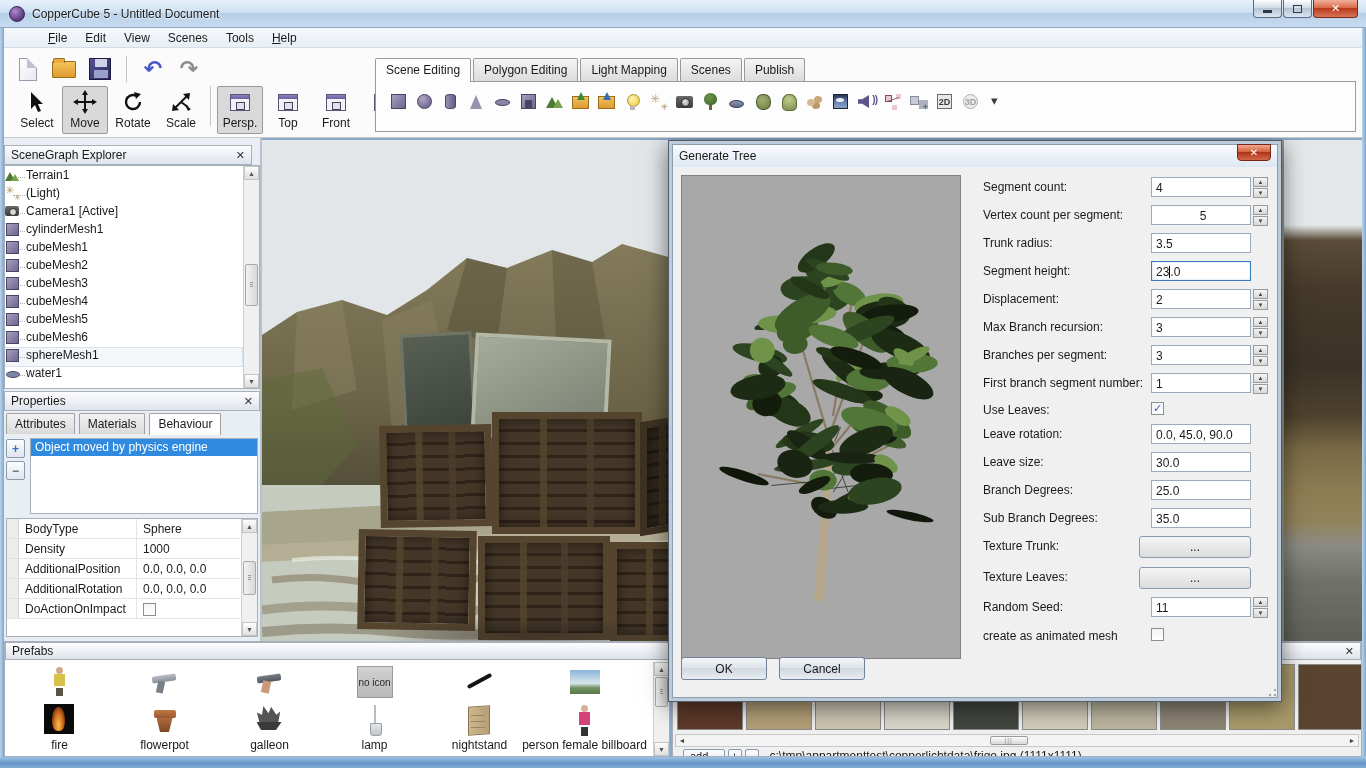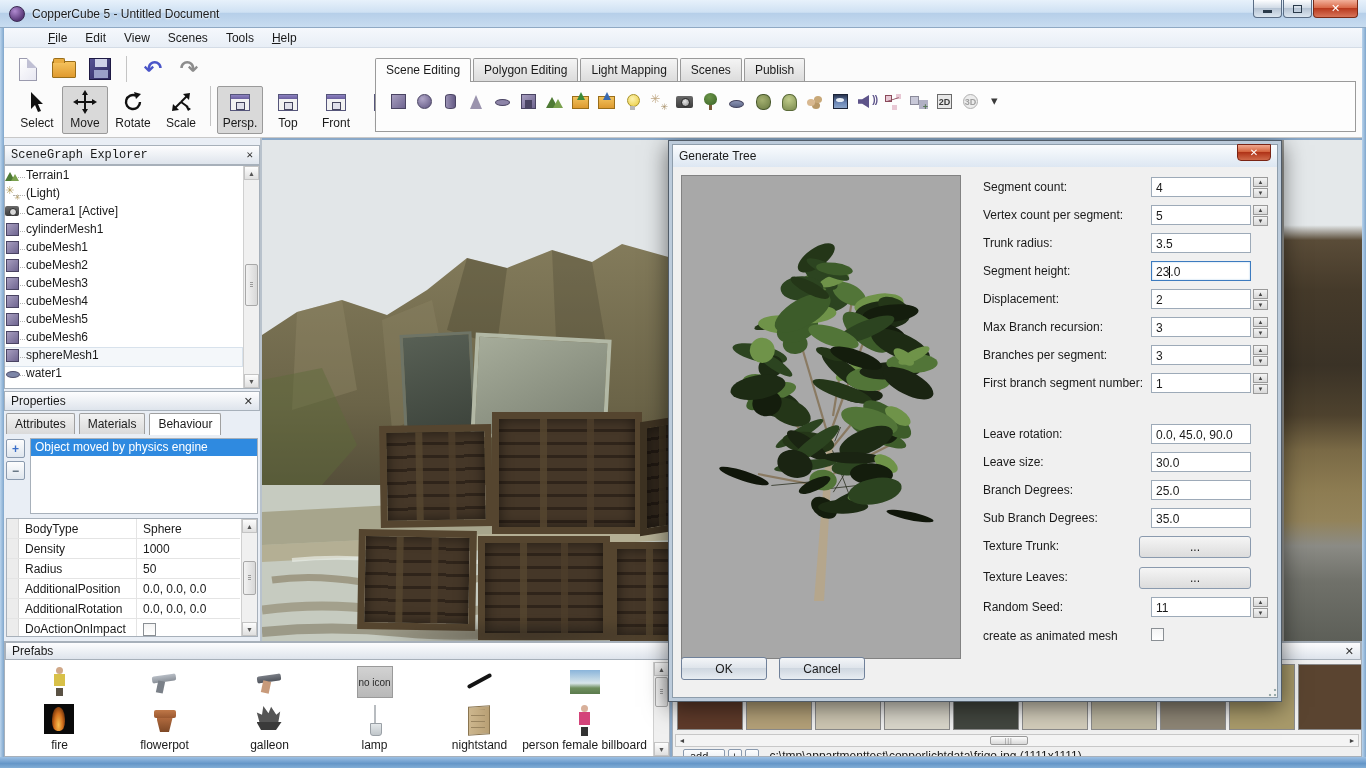--- a/index.html
+++ b/index.html
@@ -98,21 +98,21 @@
   .i-clone-node::after { content:"+"; position:absolute; right:1px; bottom:0; font-size:9px; color:#5a7a5a; font-weight:bold; }
   .i-overlay-2d::before { content:"2D"; position:absolute; inset:3px; border:1px solid #6a6a6a; background:#e8e8e8; color:#3a3a3a; font-size:9px; font-weight:bold; display:flex; align-items:center; justify-content:center; }
   .i-overlay-3d::before { content:"3D"; position:absolute; inset:3px; border:1px solid #b0b0b0; background:#ececec; color:#a0a0a0; font-size:9px; font-weight:bold; display:flex; align-items:center; justify-content:center; border-radius:50%; }
   .i-more-dropdown::before { content:"▾"; position:absolute; left:5px; top:2px; color:#3a3a3a; font-size:13px; }
 
   
   .sidebar { position:absolute; left:4px; top:138px; width:256px; height:503px; background:#e9eef5; z-index:30; }
   .panel-header { height:20px; background:linear-gradient(180deg,#fdfdfe,#dee4ec); border:1px solid #a7b0ba; display:flex; align-items:center; padding:0 6px; }
   .panel-header .ttl { flex:1; }
   .xbtn { font-size:11px; font-weight:bold; color:#333; line-height:11px; }
-  .sg-header { position:absolute; left:0; right:0; top:7px;font-family:Liberation Mono, monospace; }
+  .sg-header { position:absolute; left:0; right:8px; top:7px; }
   .sg-tree { position:absolute; left:0; right:0; top:27px; height:224px; background:#fff; border:1px solid #a7b0ba; overflow:hidden; }
   .tree-rows { position:absolute; left:0; top:2px; right:17px; }
   .tree-row { height:18px; display:flex; align-items:flex-start; position:relative; white-space:nowrap; }
   .tree-row::before { content:""; position:absolute; left:8px; top:9px; width:12px; border-top:1px dotted #b0b0b0; }
   .tree-row.selected { background:#f4f7fa; outline:1px solid #d8e2ec; }
   .t-ic { width:16px; height:14px; margin-right:5px; position:relative; flex:none; }
   .t-mesh::before { content:""; position:absolute; left:1px; top:1px; width:11px; height:11px; background:linear-gradient(135deg,#a79ec0,#6f6590); border:1px solid #4a4463; }
   .t-terrain::before { content:""; position:absolute; left:0; bottom:1px; border-left:5px solid transparent; border-right:5px solid transparent; border-bottom:9px solid #4e7a34; }
   .t-terrain::after { content:""; position:absolute; left:6px; bottom:1px; border-left:4px solid transparent; border-right:4px solid transparent; border-bottom:7px solid #7aa14e; }
   .t-light::before { content:"✳"; position:absolute; left:0; top:-2px; color:#b09a5a; font-size:11px; }
@@ -470,25 +470,20 @@
     <div class="grid-rows" id="gridrows">
         <div class="grid-row">
           <div class="grid-gutter"></div>
           <div class="grid-name">BodyType</div>
           <div class="grid-val">Sphere</div>
         </div>
         <div class="grid-row">
           <div class="grid-gutter"></div>
           <div class="grid-name">Density</div>
           <div class="grid-val">1000</div>
-        </div>
-        <div class="grid-row">
-          <div class="grid-gutter"></div>
-          <div class="grid-name">Radius</div>
-          <div class="grid-val">50</div>
         </div>
         <div class="grid-row">
           <div class="grid-gutter"></div>
           <div class="grid-name">AdditionalPosition</div>
           <div class="grid-val">0.0, 0.0, 0.0</div>
         </div>
         <div class="grid-row">
           <div class="grid-gutter"></div>
           <div class="grid-name">AdditionalRotation</div>
           <div class="grid-val">0.0, 0.0, 0.0</div>
@@ -741,21 +736,21 @@
     </div>
     <div class="fields" id="dlgfields">
         <div class="frow" style="top: 10px; height: 24px;">
           <span class="flabel">Segment count:</span>
           <div class="finput">4</div>
           <div class="spinner">
             <div class="sb su">▲</div>
             <div class="sb sd">▼</div>
           </div>
         </div>
-        <div class="frow" style="top: 38px; height: 24px;">
+        <div class="frow" style="top: 38px; height: 24px; text-align: center;">
           <span class="flabel">Vertex count per segment:</span>
           <div class="finput">5</div>
           <div class="spinner">
             <div class="sb su">▲</div>
             <div class="sb sd">▼</div>
           </div>
         </div>
         <div class="frow" style="top: 66px; height: 24px;">
           <span class="flabel">Trunk radius:</span>
           <div class="finput">3.5</div>
@@ -789,20 +784,24 @@
           </div>
         </div>
         <div class="frow" style="top: 206px; height: 24px;">
           <span class="flabel">First branch segment number:</span>
           <div class="finput">1</div>
           <div class="spinner">
             <div class="sb su">▲</div>
             <div class="sb sd">▼</div>
           </div>
         </div>
+        <div class="frow" style="top: 233px; height: 24px;">
+          <span class="flabel">Use Leaves:</span>
+          <span class="cbx fcheck">✓</span>
+        </div>
         <div class="frow" style="top: 257px; height: 24px;">
           <span class="flabel">Leave rotation:</span>
           <div class="finput">0.0, 45.0, 90.0</div>
         </div>
         <div class="frow" style="top: 285px; height: 24px;">
           <span class="flabel">Leave size:</span>
           <div class="finput">30.0</div>
         </div>
         <div class="frow" style="top: 313px; height: 24px;">
           <span class="flabel">Branch Degrees:</span>

